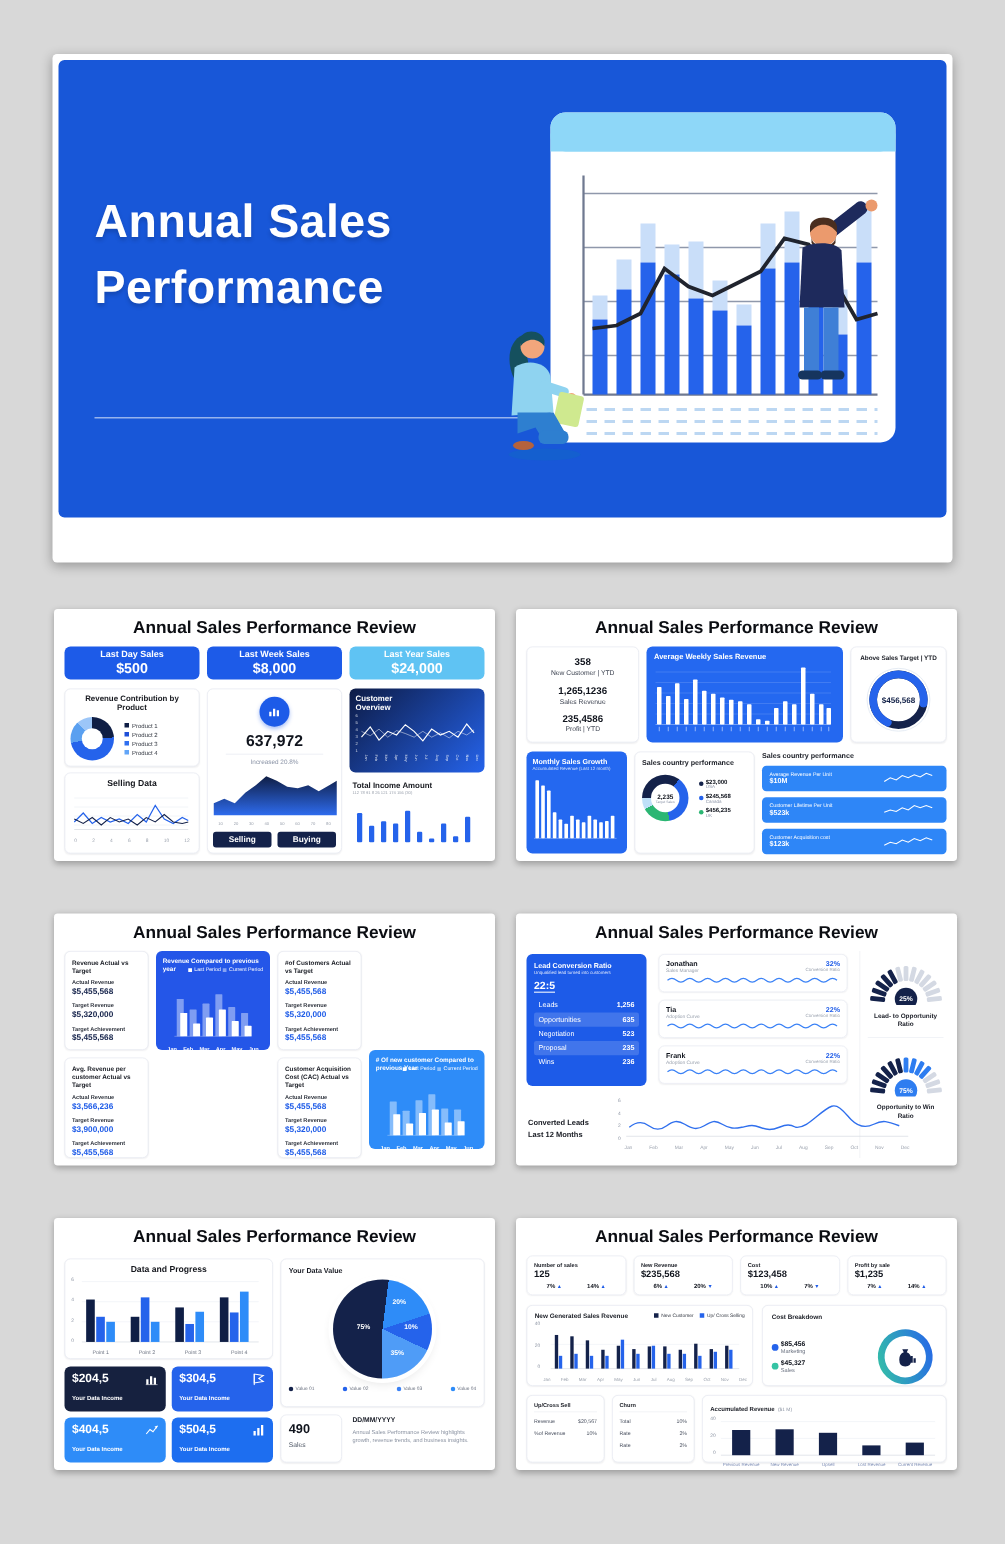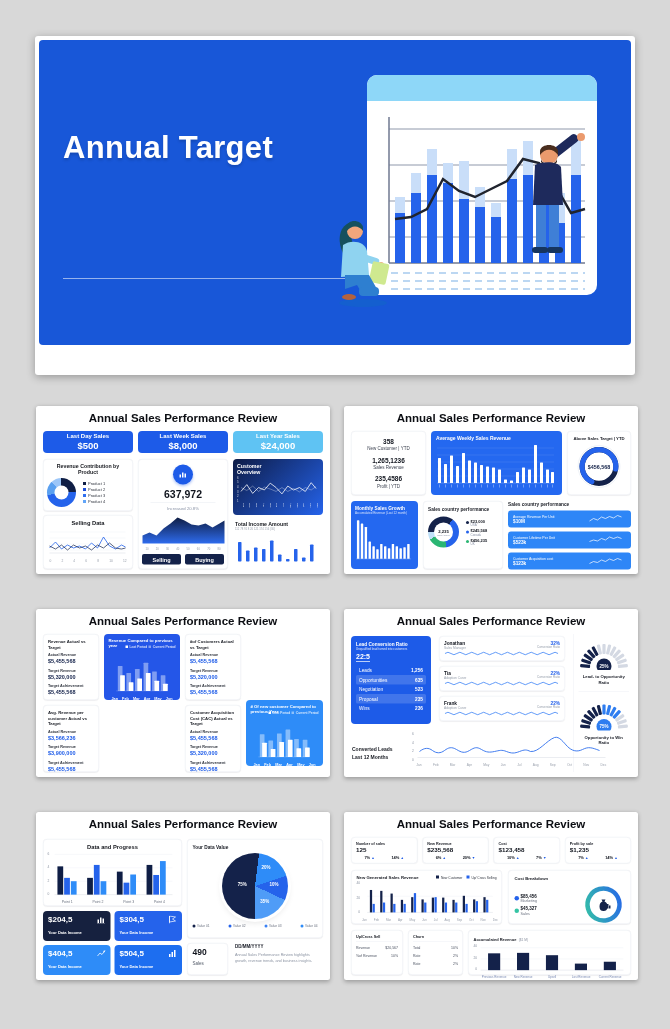--- a/index.html
+++ b/index.html
@@ -90,21 +90,22 @@
   .yl{display:flex;flex-direction:column;justify-content:space-between;font-size:6.5px;color:#8b93a2;text-align:right;}
 </style>
 </head>
 <body>
 
 <div class="page">
 
   <section class="cover">
     <div class="cover-blue">
       <div class="cover-title">
-        <div>Annual Target</div>
+        <div>Annual Sales</div>
+        <div>Performance</div>
       </div>
       <div class="cover-underline"></div>
       <svg class="cover-illu" width="290" height="272" viewBox="0 0 290 272">
         <rect x="40" y="8" width="230" height="220" rx="10" fill="#ffffff"></rect>
         <rect x="40" y="8" width="230" height="26" rx="10" fill="#8ed7f8"></rect>
         <rect x="40" y="22" width="230" height="12" fill="#8ed7f8"></rect>
         <line x1="62" y1="62" x2="258" y2="62" stroke="#8f98ab" stroke-width="1"></line>
         <line x1="62" y1="98" x2="258" y2="98" stroke="#8f98ab" stroke-width="1"></line>
         <line x1="62" y1="134" x2="258" y2="134" stroke="#8f98ab" stroke-width="1"></line>
         <line x1="62" y1="170" x2="258" y2="170" stroke="#8f98ab" stroke-width="1"></line>

